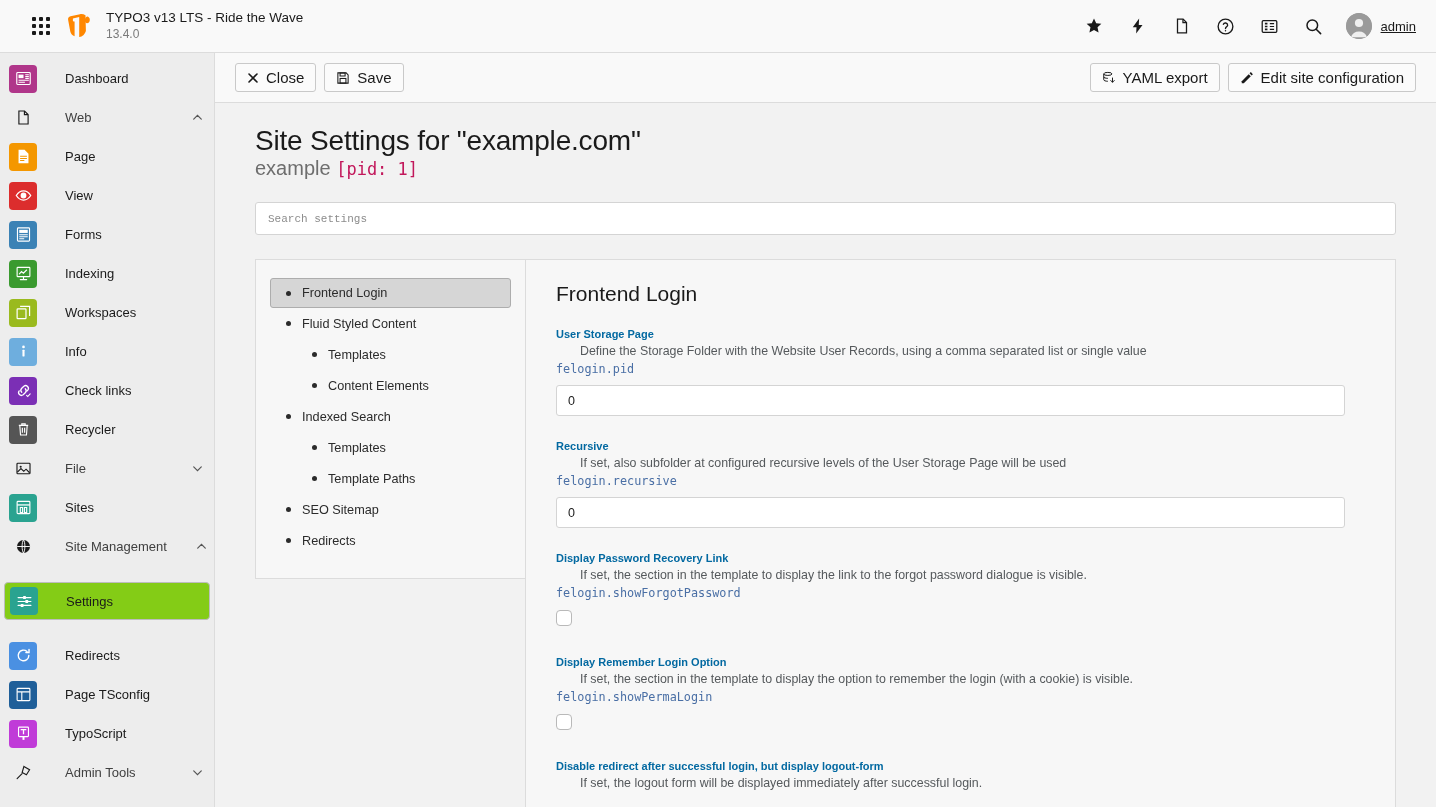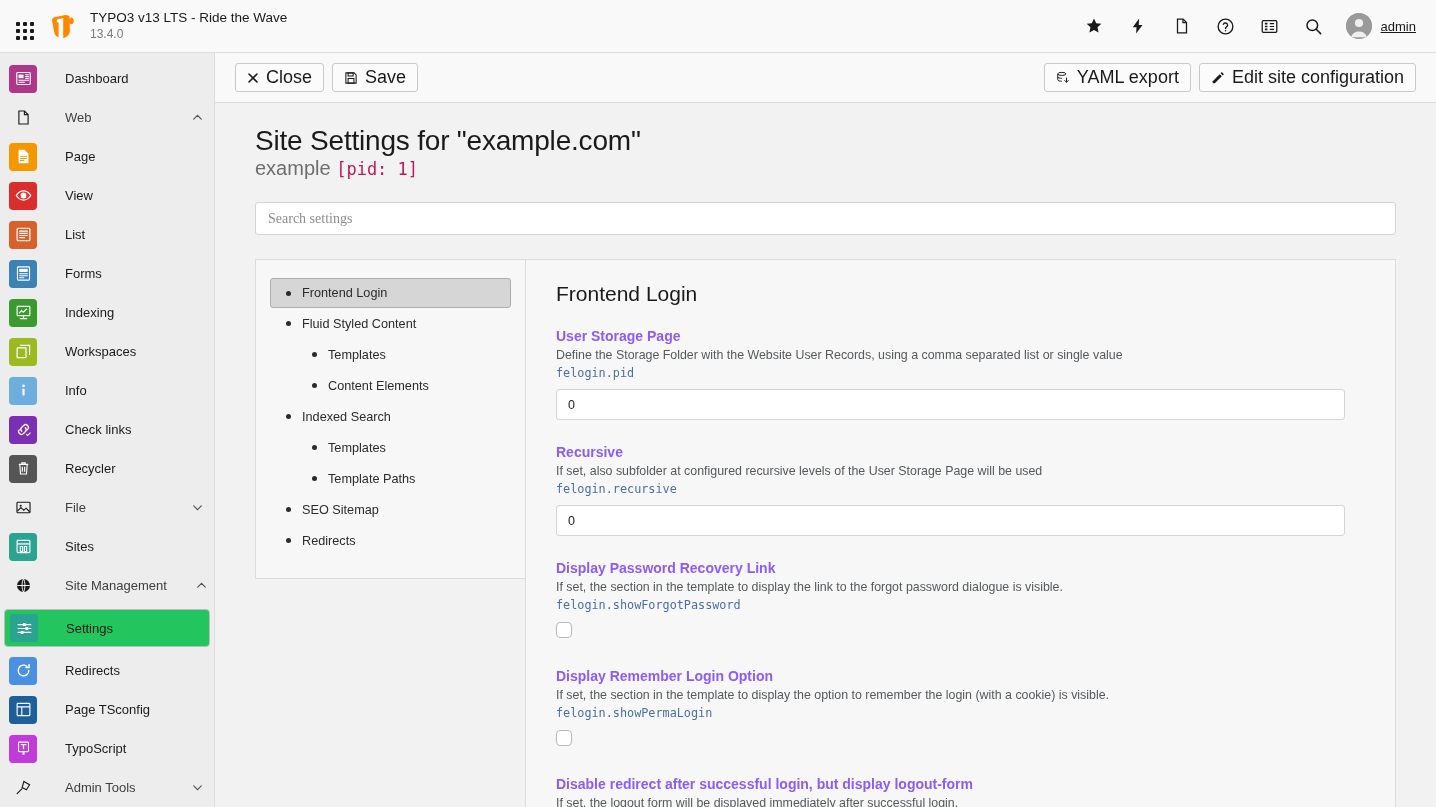--- a/index.html
+++ b/index.html
@@ -13,21 +13,21 @@
   .app { display: flex; flex-direction: column; width: 1436px; height: 807px; }
 
   
   .topbar {
     height: 53px; min-height: 53px;
     background: #f9f9f9;
     border-bottom: 1px solid #dcdcdc;
     display: flex; align-items: center;
     padding: 0 14px 0 0;
   }
-  .tb-left { display: flex; align-items: flex-end; gap: 14px; padding-left: 14px; }
+  .tb-left { display: flex; align-items: center; gap: 14px; padding-left: 30px; }
   .grid-icon { width: 22px; height: 22px; display: grid;
     grid-template-columns: repeat(3, 4px); grid-template-rows: repeat(3, 4px);
     gap: 3px; justify-content: center; align-content: center; cursor: pointer; }
   .grid-icon i { background: #1a1a1a; display: block; width: 4px; height: 4px; border-radius: 1px;}
   .logo-wrap { width: 26px; height: 30px; display:flex; align-items:center; justify-content:center;}
   .title-block { line-height: 1.25; }
   .title-block .t1 { font-size: 13.5px; color: #1a1a1a; }
   .title-block .t2 { font-size: 12px; color: #7a7a7a; }
   .tb-spacer { flex: 1; }
   .tb-right { display: flex; align-items: center; gap: 8px; }
@@ -44,68 +44,68 @@
   
   .sidebar {
     width: 215px; min-width: 215px;
     background: #ededed;
     border-right: 1px solid #dcdcdc;
     overflow: hidden;
     padding-top: 6px;
   }
   .nav-item { display: flex; align-items: center; height: 39px; padding: 0 10px 0 9px;
               cursor: pointer; gap: 28px; position: relative; }
-  .nav-item.active { background: #22c55e; border: 1px solid #bdbdbd; border-radius: 4px;
-                     margin: 4px 4px; padding-left: 5px; height: 38px; }
+  .nav-item.active { background: #84cc16; border: 1px solid #bdbdbd; border-radius: 4px;
+                     margin: 16px 4px; padding-left: 5px; height: 38px; }
   .nav-ico { width: 28px; height: 28px; min-width:28px; border-radius: 4px;
              display: flex; align-items: center; justify-content: center; }
   .nav-ico.plain { background: transparent; }
   .nav-label { font-size: 13px; color: #1a1a1a; white-space: nowrap; }
   .nav-caret { margin-left: auto; color: #555; display:flex; align-items:center;}
   .sect-head .nav-label { color: #404040; }
 
   
   .main { flex: 1; display: flex; flex-direction: column; min-width: 0; background: #f2f2f2; }
   .docheader { background: #f9f9f9; border-bottom: 1px solid #dcdcdc;
                height: 50px; min-height:50px; display: flex; align-items: center; padding: 0 20px; }
   .btn { display: inline-flex; align-items: center; gap: 7px; height: 29px; padding: 0 11px;
          background: #fbfbfb; border: 1px solid #c9c9c9; border-radius: 3px;
-         font-size: 18px; color: #1a1a1a; cursor: pointer; white-space: nowrap; }
+         font-size: 15px; color: #1a1a1a; cursor: pointer; white-space: nowrap; }
   .btn + .btn { margin-left: 8px; justify-content: space-between; }
   .dh-spacer { flex: 1; }
 
   .scroll { flex: 1; overflow-y: auto; overflow-x: hidden; }
   .content-pad { padding: 22px 40px 0 40px; }
   h1.page-title { font-size: 28px; font-weight: 400; color: #1a1a1a; letter-spacing: -0.2px; }
   .subtitle { font-size: 20px; color: #6e6e6e; font-weight: 400;}
   .subtitle .pid { font-family: "DejaVu Sans Mono", monospace; color: #c2185b; font-size: 17px; }
 
   .search-box { margin-top: 22px; height: 33px; background: #fff;
                 border: 1px solid #d4d4d4; border-radius: 3px; display: flex; align-items: center;
                 padding: 0 12px; }
-  .search-box input { border: none; outline: none; width: 100%; font-size: 14px;
-                      color: #000000; font-family: Liberation Serif, serif; background: transparent; }
+  .search-box input { border: none; outline: none; width: 100%; font-size: 11px;
+                      color: #000000; font-family: Liberation Mono, monospace; background: transparent; }
   .search-box input::placeholder { color: #8c8c8c; }
 
   .panels { margin-top: 24px; display: flex; align-items: flex-start; }
   .tree-panel { width: 270px; min-width: 270px; background: #f7f7f7;
                 border: 1px solid #dcdcdc; border-right: none; padding: 18px 0 22px 0; }
   .tree-item { display: flex; align-items: center; gap: 11px; height: 31px;
                padding-left: 30px; font-size: 12.7px; color: #2b2b2b; cursor: pointer; }
   .tree-item.lvl2 { padding-left: 56px; }
   .tree-item .dot { width: 5px; height: 5px; min-width:5px; border-radius: 50%; background: #2b2b2b; }
   .tree-item.selected { background: #d6d6d6; border: 1px solid #adadad; border-radius: 3px;
                         margin: 0 14px 0 14px; padding-left: 15px; height: 30px; }
 
   .form-panel { flex: 1; background: #f7f7f7; border: 1px solid #dcdcdc;
                 border-left: 1px solid #dcdcdc; padding: 22px 50px 40px 30px; min-height: 560px; }
   h2.form-title { font-size: 21px; font-weight: 400; color: #1a1a1a; margin-bottom: 22px; }
   .field { margin-bottom: 24px; }
-  .field .lab { font-size: 14px; font-weight: bold; color: #8b5cf6; }
-  .field .desc { font-size: 12.4px; color: #55595c; margin-top: 4px; }
+  .field .lab { font-size: 11px; font-weight: bold; color: #0369a1; }
+  .field .desc { font-size: 12.4px; color: #55595c; margin-top: 4px; margin-left: 24px; }
   .field .key { font-family: "DejaVu Sans Mono", monospace; font-size: 11.8px;
                 color: #4a6fa5; margin-top: 4px; }
   .field input.txt { margin-top: 9px; width: 100%; height: 31px; background: #fff;
                      border: 1px solid #d4d4d4; border-radius: 3px; padding: 0 11px;
                      font-size: 12.5px; color: #1a1a1a; font-family: inherit; outline: none; }
   .field .cbox { margin-top: 10px; width: 16px; height: 16px; background: #fff;
                  border: 1px solid #b9b9b9; border-radius: 4px; cursor: pointer; }
   .field.cb { margin-bottom: 30px; }
 
   svg { display: block; }
@@ -227,29 +227,20 @@
           <span class="nav-label">Page</span>
         </div>
         <div class="nav-item">
           <div class="nav-ico" style="background: rgb(220, 45, 45);">
             <svg width="17" height="17" viewBox="0 0 24 24" fill="none" stroke="#fff" stroke-width="1.8">
               <path d="M1.8 12S5.8 5.6 12 5.6 22.2 12 22.2 12 18.2 18.4 12 18.4 1.8 12 1.8 12z"></path>
               <circle cx="12" cy="12" r="3.2" fill="#fff"></circle>
             </svg>
           </div>
           <span class="nav-label">View</span>
-        </div>
-        <div class="nav-item">
-          <div class="nav-ico" style="background: rgb(216, 96, 42);">
-            <svg width="17" height="17" viewBox="0 0 24 24" fill="none" stroke="#fff" stroke-width="1.7">
-              <rect x="3" y="3.2" width="18" height="17.6" rx="1.3"></rect>
-              <path d="M6 7.2h12M6 10.3h12M6 13.4h12M6 16.5h8"></path>
-            </svg>
-          </div>
-          <span class="nav-label">List</span>
         </div>
         <div class="nav-item">
           <div class="nav-ico" style="background: rgb(59, 130, 181);">
             <svg width="17" height="17" viewBox="0 0 24 24" fill="none" stroke="#fff" stroke-width="1.6">
               <rect x="3.5" y="2.6" width="17" height="18.8" rx="1.2"></rect>
               <rect x="6" y="5.4" width="12" height="4.4" fill="#fff" stroke="none"></rect>
               <path d="M6 12.4h12M6 15.2h12M6 18h7" stroke-width="1.5"></path>
             </svg>
           </div>
           <span class="nav-label">Forms</span>

